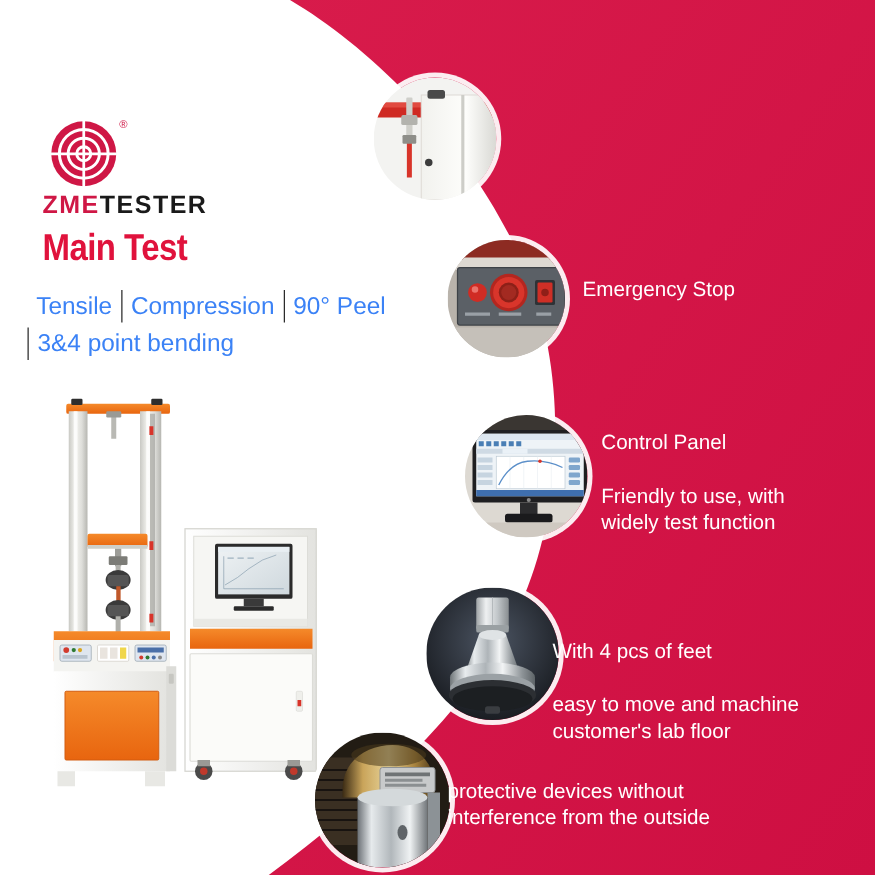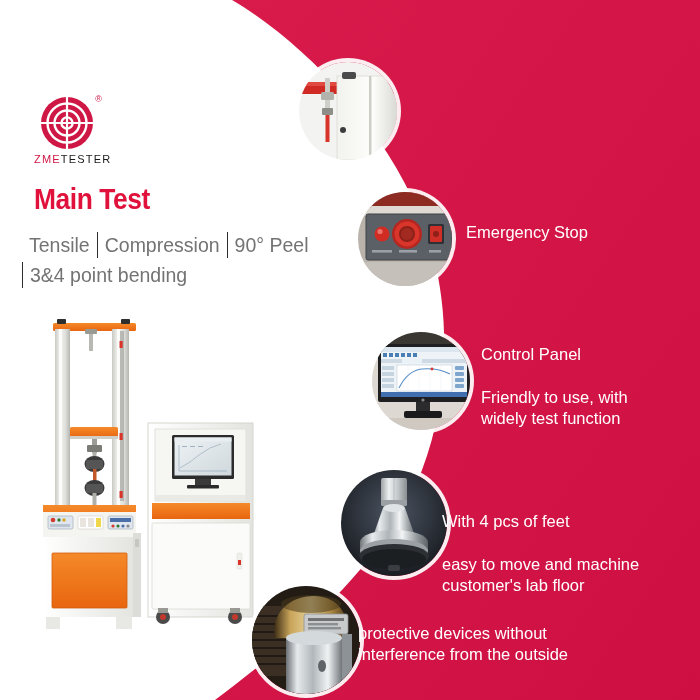--- a/index.html
+++ b/index.html
@@ -12,34 +12,34 @@
   }
   #stage{position:absolute;inset:0;width:700px;height:700px;}
 
   
   .redshape{position:absolute;left:0;top:0;width:700px;height:700px;}
 
   
   .brand{position:absolute;left:34px;top:96px;width:180px;}
   .brand-mark{width:54px;height:54px;position:relative;margin-left:6px;}
   .brand-reg{position:absolute;right:-8px;top:-2px;font-size:9px;color:#cf1745;}
-  .wordmark{margin-top:3px;font-size:11px;font-weight:normal;letter-spacing:1.2px;
+  .wordmark{margin-top:3px;font-size:20px;font-weight:bold;letter-spacing:1.2px;
             font-family:"Liberation Sans", sans-serif;white-space:nowrap;}
   .wm-zme{color:#cf1745;}
   .wm-tester{color:#1a1a1a;}
 
   
   .main-test-title{
     position:absolute;left:34px;top:182px;
     color:#e0123c;font-size:30px;font-weight:bold;
     font-family:"Liberation Sans", sans-serif;
     letter-spacing:-0.5px;
     transform:scaleX(0.88);transform-origin:left center;
   }
-  .test-rows{position:absolute;left:22px;top:230px;width:320px;color:#737373;}
+  .test-rows{position:absolute;left:22px;top:230px;width:320px;color:#3b82f6;}
   .test-row{display:flex;align-items:center;font-size:19.5px;line-height:30px;
             white-space:nowrap;font-family:"Liberation Sans", sans-serif;}
   .test-item{padding:0 7px;}
   .vdiv{width:1px;height:26px;background:#2b2b2b;display:inline-block;}
 
   
   .machine{position:absolute;left:24px;top:305px;width:250px;height:355px;}
 
   
   .thumb{position:absolute;border-radius:50%;overflow:hidden;

